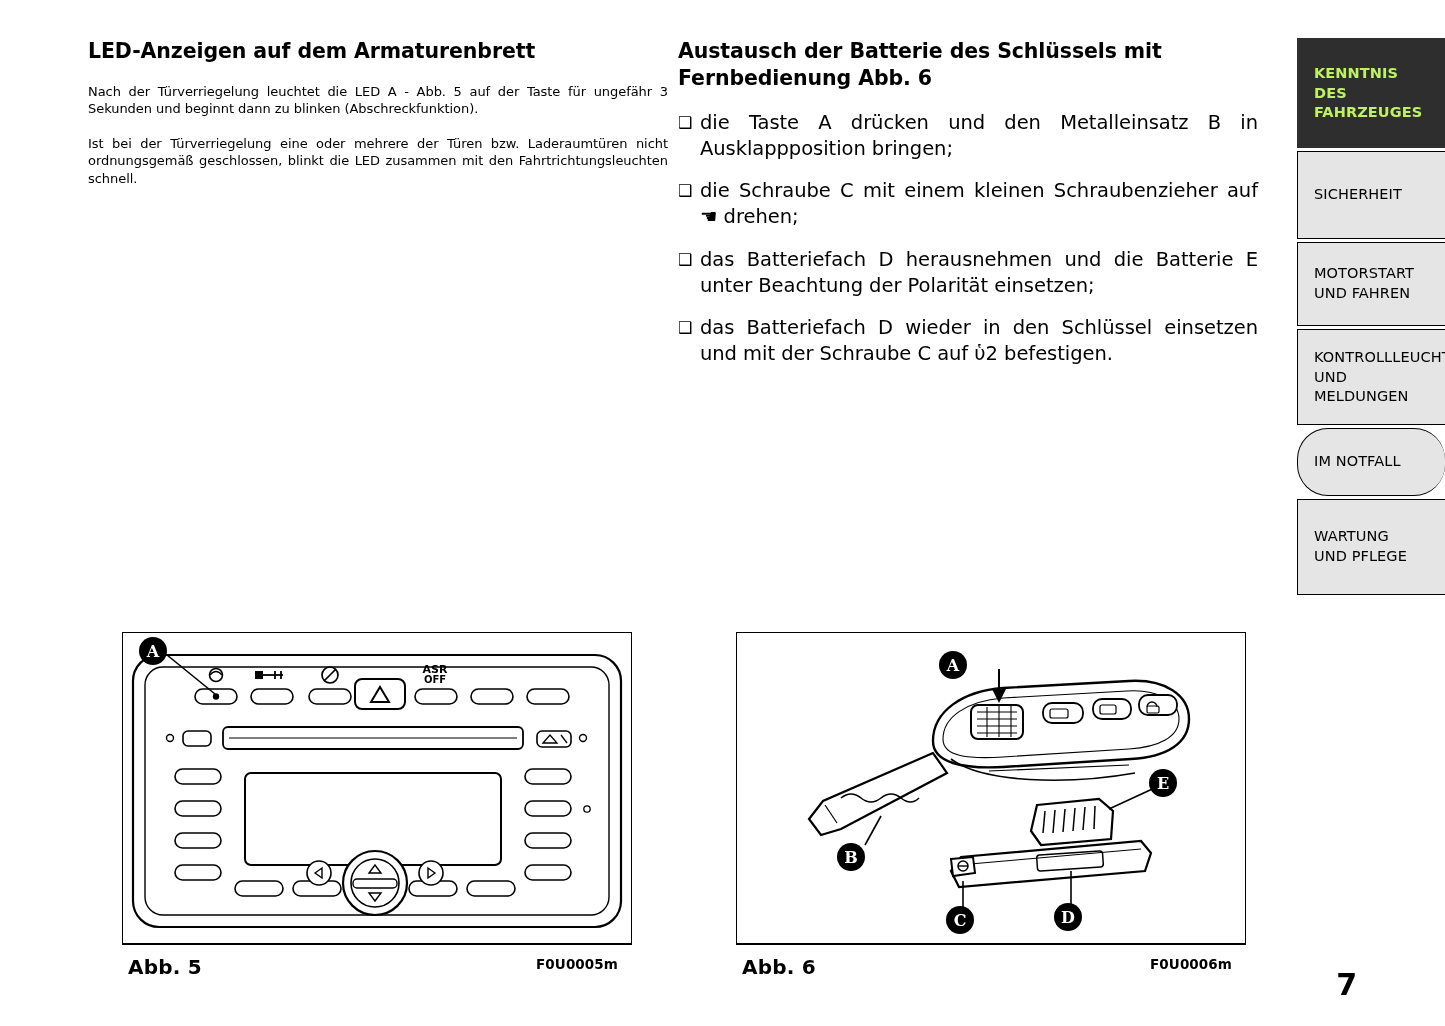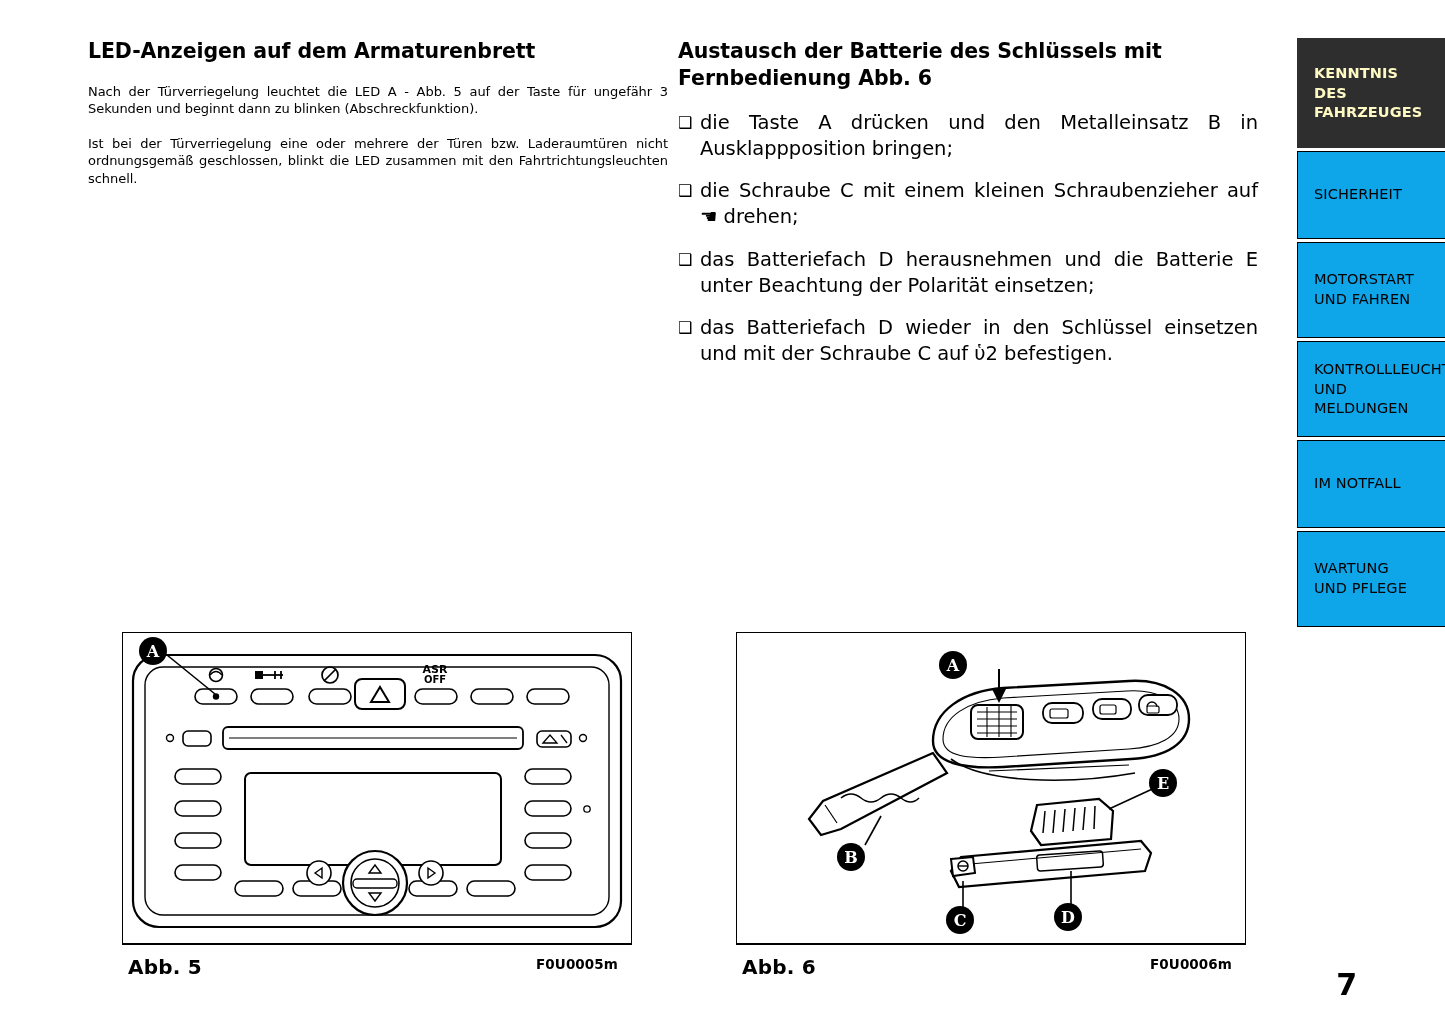--- a/index.html
+++ b/index.html
@@ -128,40 +128,40 @@
     position: absolute;
     right: 0;
     top: 38px;
     width: 148px;
   }
   .tab {
     position: relative;
     width: 148px;
     border: 1px solid #000;
     border-right: none;
-    background: #0ea5e9;
+    background: #e5e5e5;
     padding: 12px 12px 12px 16px;
     font-size: 14.5px;
     line-height: 1.35;
     letter-spacing: 0.1px;
     color: #000;
     margin-bottom: 3px;
   }
   .tab.active {
     background: #2e2e2e;
-    color: #fef9c3;
+    color: #bef264;
     font-weight: bold;
     border-color: #2e2e2e;
   }
   .tab .tline { display: block; }
   #tab-0 { height: 110px; }
   #tab-1 { height: 88px; }
-  #tab-2 { height: 96px; }
+  #tab-2 { height: 84px; }
   #tab-3 { height: 96px; }
-  #tab-4 { height: 88px; }
+  #tab-4 { height: 68px; border-radius: 31px; }
   #tab-5 { height: 96px; }
   #tab-6 { height: 96px; }
   #tab-7 { height: 96px; }
   .tab-inner {
     position: absolute;
     left: 16px;
     top: 50%;
     transform: translateY(-50%);
     right: 10px;
   }

